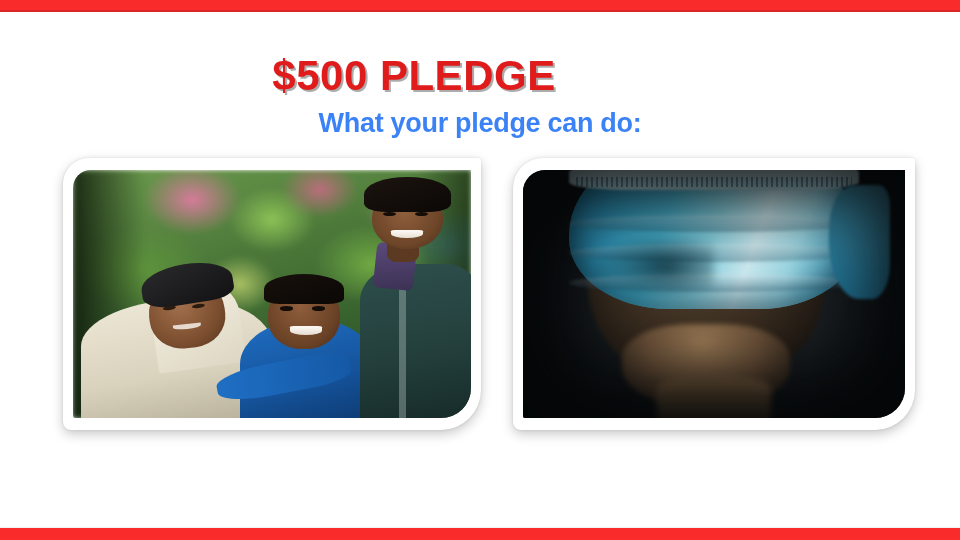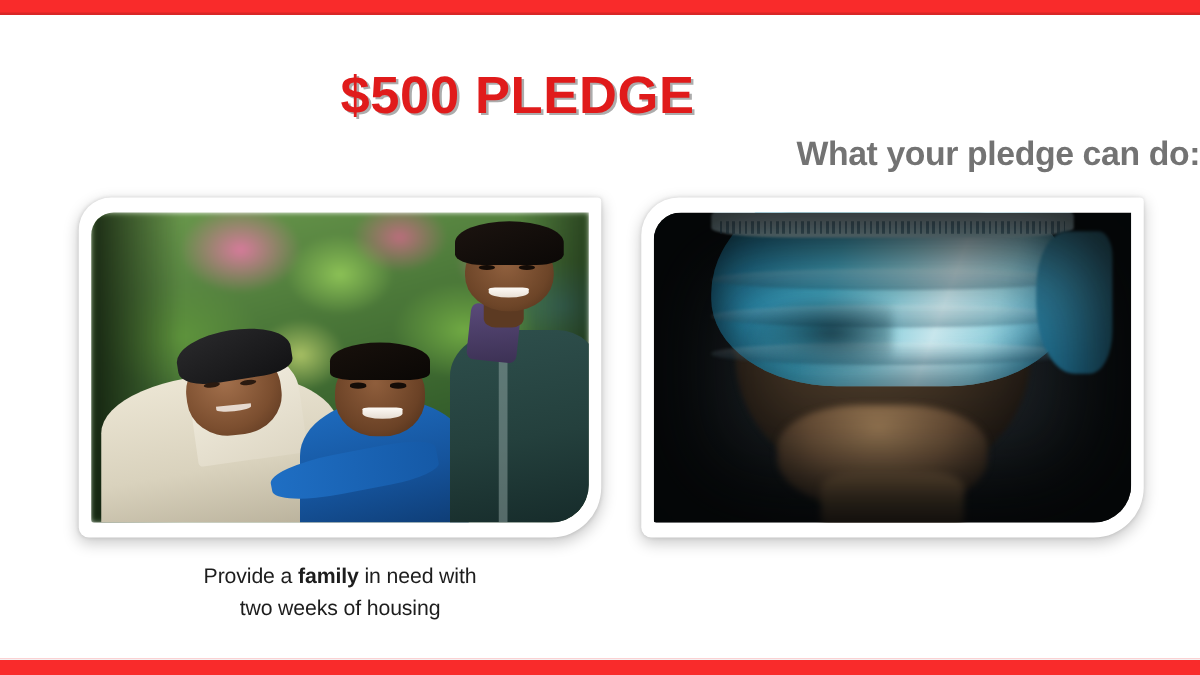--- a/index.html
+++ b/index.html
@@ -18,22 +18,22 @@
 
   
   .title{
     position:absolute;left:0;top:55px;width:828px;text-align:center;
     font-size:42px;font-weight:bold;color:#e01b1b;
     letter-spacing:.5px;line-height:1;
     text-shadow:2px 2px 0 rgba(70,70,70,.45);
     font-family:"Liberation Sans", sans-serif;
   }
   .subtitle{
-    position:absolute;left:0;top:108px;width:960px;text-align:right;
-    font-size:27px;font-weight:bold;color:#737373;line-height:1.15;
+    position:absolute;left:0;top:108px;width:960px;text-align:center;
+    font-size:27px;font-weight:bold;color:#3b82f6;line-height:1.15;
     letter-spacing:-.3px;
   }
 
   
   .card{position:absolute;background:#ffffff;}
   .card-left{
     left:63px;top:158px;width:418px;height:272px;
     border-radius:26px 3px 40px 8px;
     box-shadow:0 4px 12px rgba(0,0,0,.22), 0 0 3px rgba(0,0,0,.10);
   }
@@ -220,24 +220,20 @@
       <div class="g-purple"></div>
       <div class="g-neck"></div>
       <div class="g-face"></div>
       <div class="g-hair"></div>
       <div class="g-eye1"></div>
       <div class="g-eye2"></div>
       <div class="g-smile"></div>
     </div>
   </div>
 
-  <div class="caption cap-left">
-    <span>Provide a </span><b>family</b><span> in need with</span><br>
-    <span>two weeks of housing</span>
-  </div>
 
   <div class="card card-right">
     <div class="photo photo-right">
       <div class="mask-bg"></div>
       <div class="mask-head"></div>
       <div class="mask-chin"></div>
       <div class="mask-neck"></div>
       <div class="mask-body"></div>
       <div class="mask-edge"></div>
       <div class="mask-stitch"></div>

